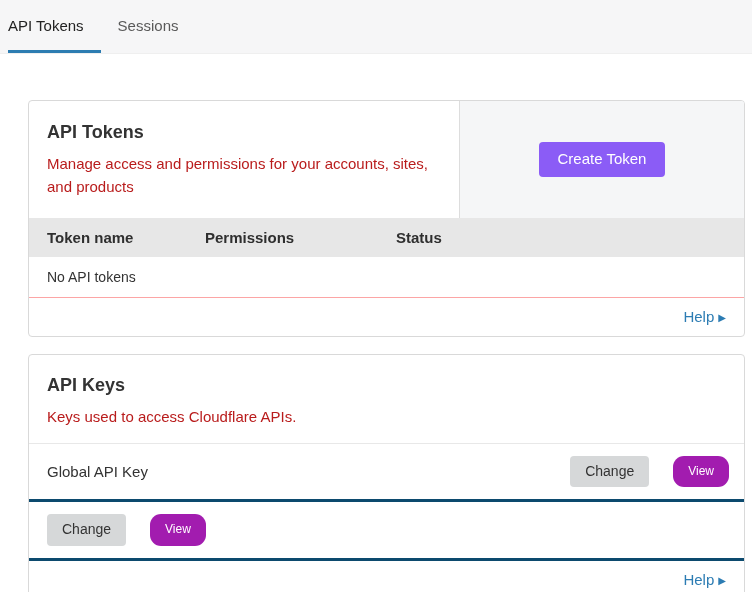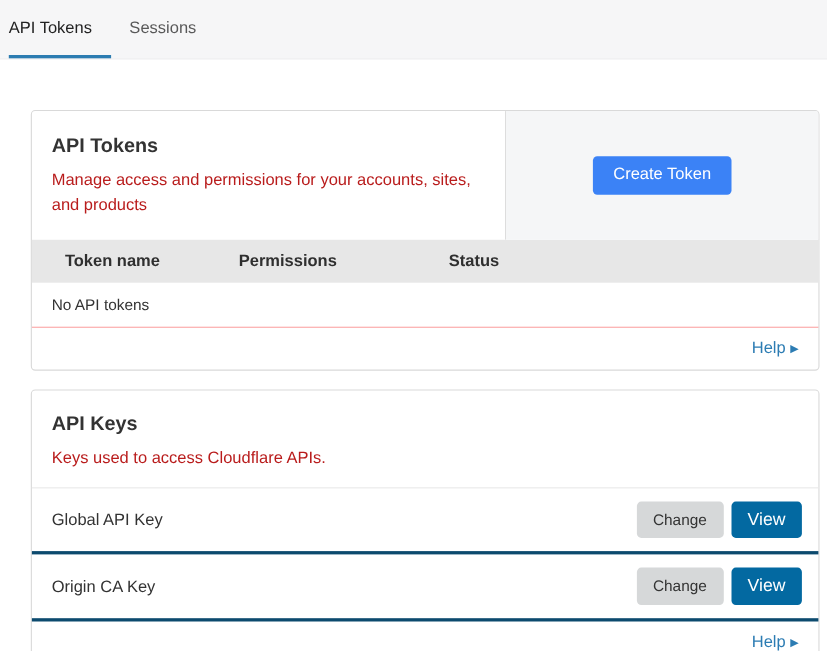--- a/index.html
+++ b/index.html
@@ -80,47 +80,48 @@
   
   .btn {
     font-family: inherit;
     font-size: 15px;
     border: none;
     border-radius: 4px;
     cursor: pointer;
     line-height: 1.1;
   }
   .btn-primary {
-    background: #3b82f6;
+    background: #8b5cf6;
     color: #fff;
     padding: 9px 19px;
   }
   .btn-secondary {
     background: #d6d8d9;
     color: #333;
     font-size: 14px;
     padding: 8px 15px;
   }
   .btn-view {
-    background: #0369a1;
+    background: #a21caf;
     color: #fff;
-    font-size: 16px;
+    font-size: 12px;
     padding: 8px 15px;
+    border-radius: 11px;
   }
 
   
   .table-head {
     display: flex;
     background: #e7e7e7;
     padding: 11px 0 11px 18px;
     font-size: 15px;
     font-weight: 600;
     color: #2f2f2f;
   }
-  .th-token  { width: 158px; margin-left: 12px; }
+  .th-token  { width: 158px; }
   .th-perm   { width: 191px; }
   .th-res    { width: 195px; }
   .th-status { flex: 1; }
 
   .empty-row {
     padding: 12px 18px;
     font-size: 14px;
     color: #333;
     border-bottom: 1px solid #fca5a5;
   }
@@ -148,21 +149,21 @@
     border-bottom: 1px solid #e8e8e8;
   }
   .key-row {
     display: flex;
     align-items: center;
     padding: 12px 15px 12px 18px;
     border-bottom: 3px solid #0c4a6e;
     font-size: 15px;
   }
   .key-label { flex: 1; color: #333; }
-  .key-actions { display: flex; gap: 7px; }
+  .key-actions { display: flex; gap: 24px; }
 </style>
 </head>
 <body>
 
 <nav class="tabbar">
   <div class="tab active">API Tokens</div>
   <div class="tab">Sessions</div>
 </nav>
 
 <section class="card card-tokens">
@@ -197,21 +198,20 @@
 
   <div class="key-row">
     <div class="key-label">Global API Key</div>
     <div class="key-actions">
       <button class="btn btn-secondary">Change</button>
       <button class="btn btn-view">View</button>
     </div>
   </div>
 
   <div class="key-row">
-    <div class="key-label">Origin CA Key</div>
     <div class="key-actions">
       <button class="btn btn-secondary">Change</button>
       <button class="btn btn-view">View</button>
     </div>
   </div>
 
   <div class="card-foot">
     <a class="help-link" href="#"><span>Help</span><span class="help-arrow">▶</span></a>
   </div>
 </section>

